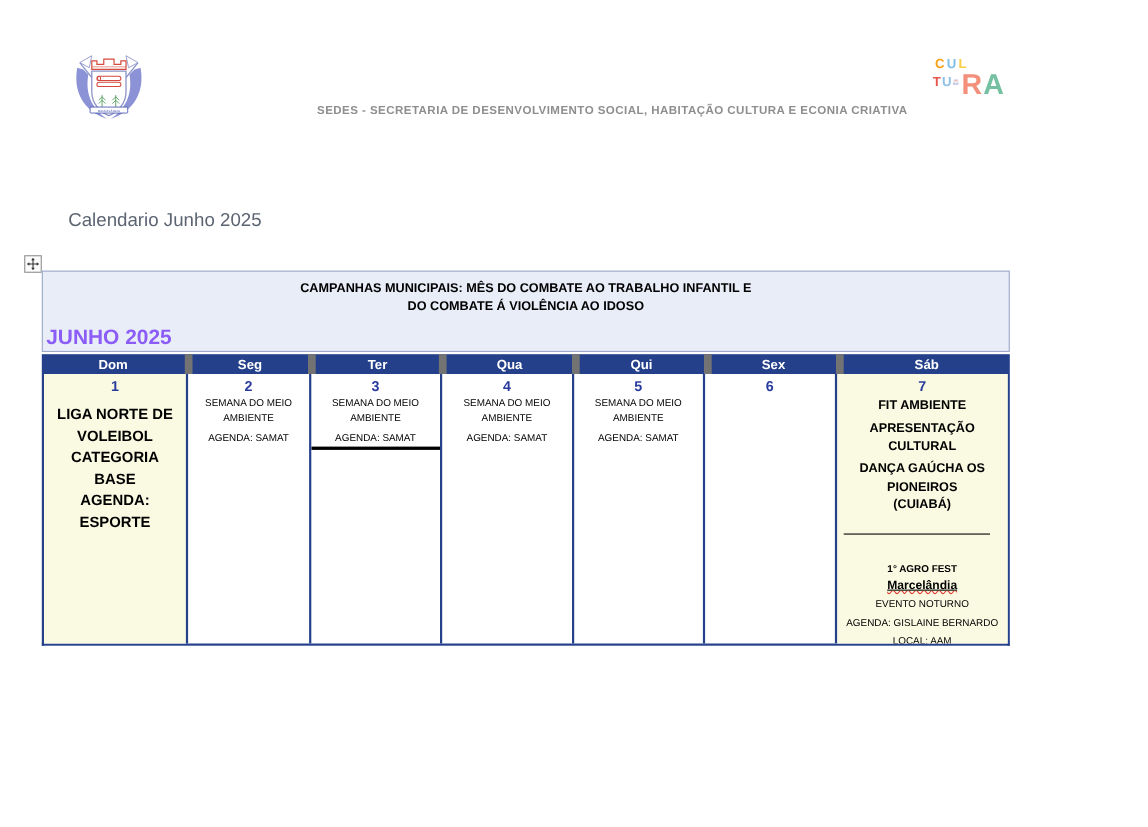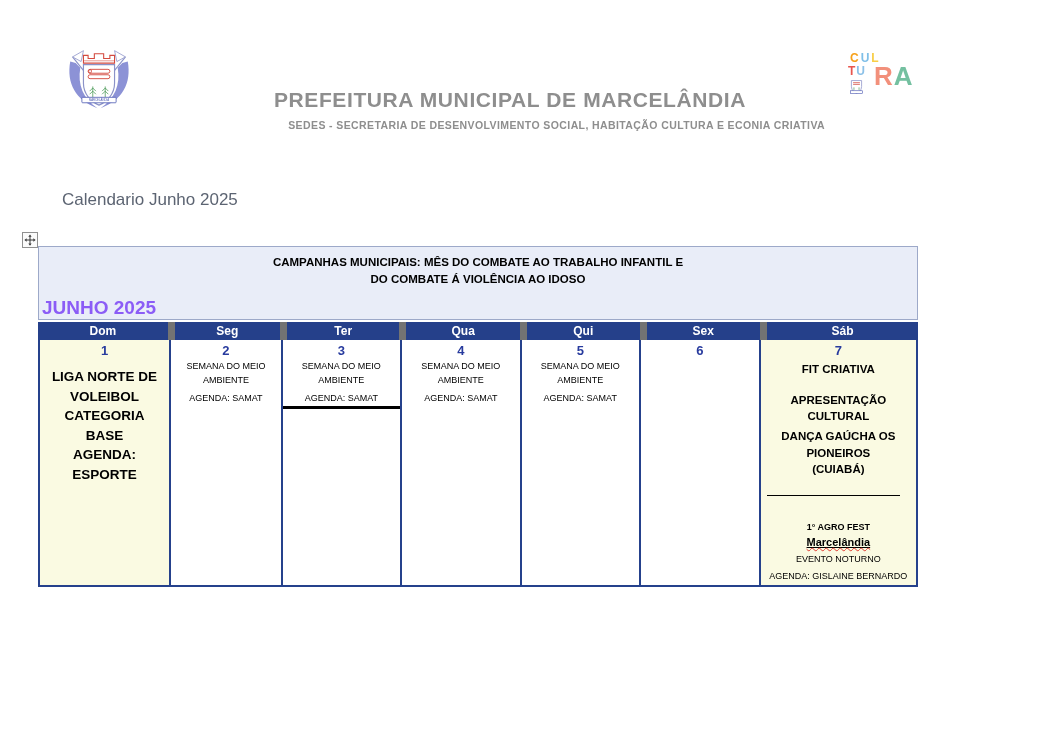--- a/index.html
+++ b/index.html
@@ -9,21 +9,21 @@
   
   .crest { position:absolute; left:60px; top:46px; width:78px; height:70px; }
   .masthead-text { position:absolute; left:195px; top:88px; width:630px; text-align:center; color:#8e8e8e; }
   .masthead-title { font-size:21px; font-weight:bold; letter-spacing:0.6px; }
   .masthead-subtitle { margin-top:7px; font-size:10.5px; font-weight:bold; letter-spacing:0.4px;text-align:right; }
 
   
   .cultura { position:absolute; left:848px; top:52px; width:80px; font-weight:bold; line-height:1; }
   .cultura .row-top { font-size:12px; letter-spacing:2px; padding-left:2px; }
   .cultura .row-bottom { display:flex; align-items:flex-start; margin-top:1px; }
-  .cultura .tu-col { display:flex; flex-direction:column; width:24px; }
+  .cultura .tu-col { display:flex; flex-direction:row; align-items:center; width:24px; }
   .cultura .tu { font-size:12px; letter-spacing:1px; }
   .cultura .mini-crest { width:17px; height:17px; margin-top:1px; }
   .cultura .ra { font-size:26px; letter-spacing:1px; margin-left:2px; margin-top:-2px; }
 
   .doc-heading { position:absolute; left:62px; top:190px; font-size:17px; color:#5c6472; }
 
   
   .move-handle { position:absolute; left:22px; top:232px; width:16px; height:16px;
     background:#fbfbfb; border:1px solid #909090; display:flex; align-items:center; justify-content:center; cursor:move; }
   .move-handle svg { width:12px; height:12px; }
@@ -48,21 +48,21 @@
 
   .day-number { text-align:center; font-weight:bold; color:#283b9e; font-size:13px; padding-top:3px; }
   .lines { white-space:pre-line; }
 
   .event-main { margin-top:9px; text-align:center; font-size:13.5px; font-weight:bold; color:#000; line-height:1.45; }
   .event-small { margin-top:2px; text-align:center; font-size:9px; color:#000; line-height:1.5; }
   .event-agenda { margin-top:6px; text-align:center; font-size:9px; color:#000; }
   .ter-rule { height:2.5px; background:#000; margin-top:3px; width:100%; }
 
   .sab-block { text-align:center; font-size:11.5px; font-weight:bold; color:#000; line-height:1.45; }
-  .sab-b1 { margin-top:3px; } .sab-b2 { margin-top:14px; } .sab-b3 { margin-top:3px; }
+  .sab-b1 { margin-top:3px; } .sab-b2 { margin-top:4px; } .sab-b3 { margin-top:3px; }
   .sab-rule { height:1px; background:#000; width:calc(100% - 22px); margin:17px 0 0 6px; }
   .sab-agro-title { margin-top:26px; text-align:center; font-size:9px; font-weight:bold; color:#000; }
   .sab-city { margin-top:4px; text-align:center; font-size:11px; font-weight:bold; color:#000; }
   .sab-city .u { text-decoration:underline; }
   .sab-city .squiggle { text-decoration:underline wavy #e03a2f; text-decoration-thickness:1px; }
   .sab-details { margin-top:3px; text-align:center; font-size:9px; color:#000; line-height:1.85; }
 </style>
 </head>
 <body>
 
@@ -85,21 +85,20 @@
     </g>
     <g stroke="#4c9a57" fill="none" stroke-width="1">
       <path d="M42 66 V52 M42 54 L38 58 M42 54 L46 58 M42 58 L38 62 M42 58 L46 62"></path>
       <path d="M58 66 V52 M58 54 L54 58 M58 54 L62 58 M58 58 L54 62 M58 58 L62 62"></path>
     </g>
     <rect x="28" y="66" width="44" height="7" rx="1" fill="#ffffff" stroke="#4956b0" stroke-width="1"></rect>
     <text x="50" y="71.3" font-size="3.6" text-anchor="middle" fill="#4956b0">MARCELÂNDIA</text>
   </svg>
 
   <div class="masthead-text">
-    <div class="masthead-title">PREFEITURA MUNICIPAL DE MARCELÂNDIA</div>
     <div class="masthead-subtitle">SEDES - SECRETARIA DE DESENVOLVIMENTO SOCIAL, HABITAÇÃO CULTURA E ECONIA CRIATIVA</div>
   </div>
 
   <div class="cultura">
     <div class="row-top"><span style="color: rgb(247, 161, 26);">C</span><span style="color: rgb(127, 191, 232);">U</span><span style="color: rgb(248, 206, 70);">L</span></div>
     <div class="row-bottom">
       <div class="tu-col">
         <div class="tu"><span style="color: rgb(232, 86, 78);">T</span><span style="color: rgb(140, 193, 232);">U</span></div>
         <svg class="mini-crest" viewBox="0 0 20 20">
           <path d="M4 3 h12 v7 c0 5 -4 7 -6 8 c-2 -1 -6 -3 -6 -8 Z" fill="#ffffff" stroke="#8b92c8" stroke-width="0.9"></path>
@@ -182,21 +181,21 @@
 AMBIENTE</div>
         <div class="event-agenda">AGENDA: SAMAT</div>
       </div>
 
       <div class="cell c6">
         <div class="day-number">6</div>
       </div>
 
       <div class="cell c7 highlight">
         <div class="day-number">7</div>
-        <div class="sab-block sab-b1 lines">FIT CRIATIVA</div>
+        <div class="sab-block sab-b1 lines">FIT AMBIENTE</div>
         <div class="sab-block sab-b2 lines">APRESENTAÇÃO
 CULTURAL</div>
         <div class="sab-block sab-b3 lines">DANÇA GAÚCHA OS
 PIONEIROS
 (CUIABÁ)</div>
         <div class="sab-rule"></div>
         <div class="sab-agro-title">1° AGRO FEST</div>
         <div class="sab-city"><span class="u"><span class="squiggle">Marcelândia</span></span></div>
         <div class="sab-details lines">EVENTO NOTURNO
 AGENDA: GISLAINE BERNARDO

